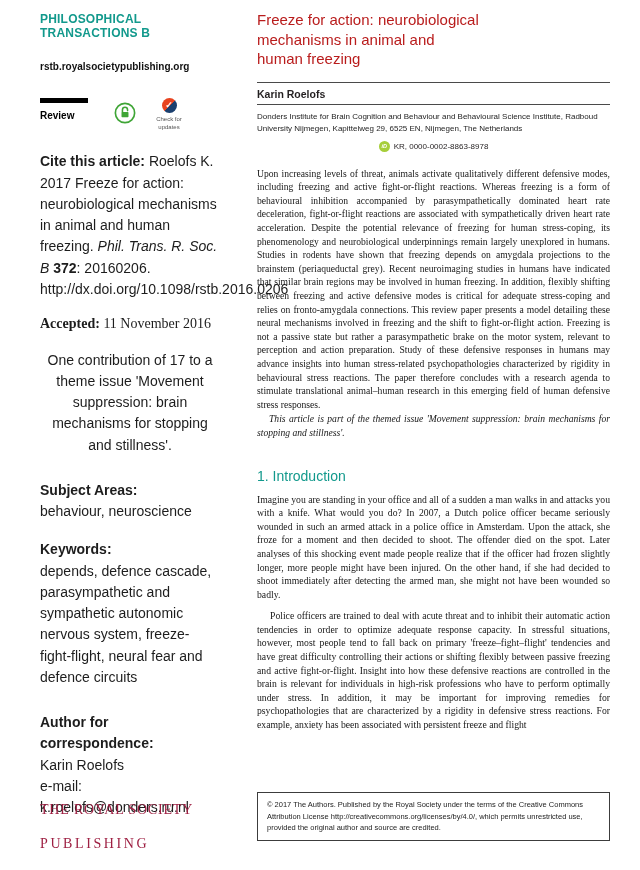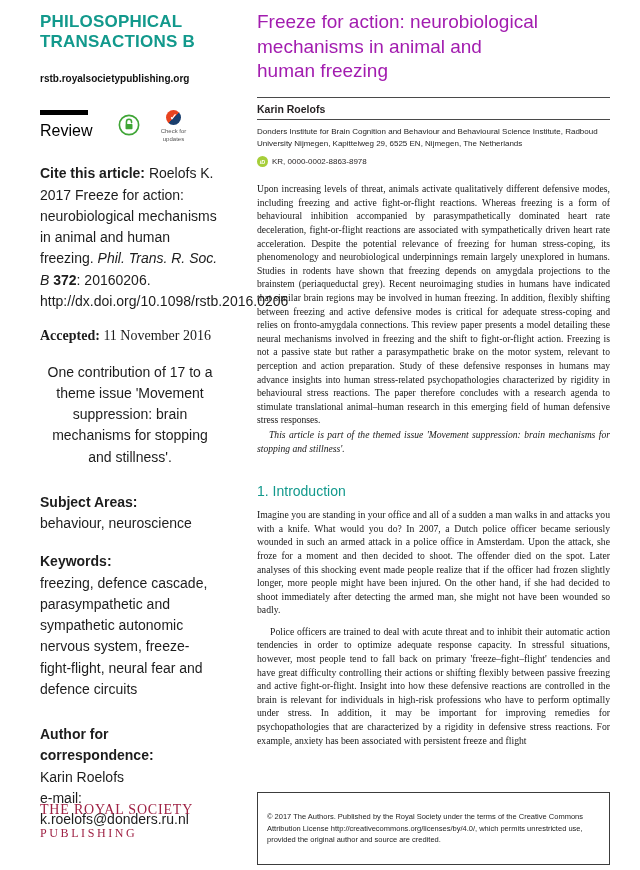--- a/index.html
+++ b/index.html
@@ -6,26 +6,26 @@
   html, body { width: 640px; height: 870px; }
   body {
     font-family: "Liberation Sans", sans-serif;
     background: #ffffff;
     color: #231f20;
   }
   .page { position: relative; width: 640px; height: 870px; background: #ffffff; overflow: hidden; }
 
   
   .sidebar { position: absolute; left: 40px; top: 12px; width: 180px; }
-  .journal-name { color: #12998c; font-size: 17px; font-weight: bold; line-height: 1.2; letter-spacing: 0.2px; }
+  .journal-name { color: #12998c; font-size: 12px; font-weight: bold; line-height: 1.2; letter-spacing: 0.2px; }
   .journal-url { display: block; margin-top: 20px; font-size: 10px; font-weight: bold; color: #111; text-decoration: none; }
 
   .review-row { margin-top: 26px; display: flex; align-items: flex-start; }
   .review-bar { width: 48px; height: 5px; background: #000; margin-bottom: 7px; }
-  .review-label { font-size: 16px; font-weight: normal; color: #000; }
+  .review-label { font-size: 10px; font-weight: bold; color: #000; }
   .oa-icon { margin-left: 26px; margin-top: 4px; display: inline-block; line-height: 0; }
   .crossmark { margin-left: 10px; width: 46px; display: flex; flex-direction: column; align-items: center; cursor: pointer; text-decoration: none; }
   .crossmark-circle {
     width: 15px; height: 15px; border-radius: 50%;
     background: linear-gradient(135deg, #e8431f 52%, #1b3f6e 52%);
     color: #fff; font-size: 9px; font-weight: bold;
     display: flex; align-items: center; justify-content: center;
   }
   .crossmark-label { margin-top: 3px; font-size: 6px; color: #555; text-align: center; line-height: 1.3; }
 
@@ -36,53 +36,53 @@
   .doi-link { color: #1d1d1d; text-decoration: none; display: inline; }
   .accepted { margin-top: 13px; font-family: Liberation Serif, serif; }
   .contribution { margin-top: 15px; text-align: center; }
   .subjects { margin-top: 24px; }
   .keywords { margin-top: 17px; }
   .correspondence { margin-top: 24px; }
   .email-link { color: #1d1d1d; text-decoration: none; }
 
   .rs-logo { position: absolute; left: 40px; top: 802px; color: #9e2043; font-family: "Liberation Serif", serif; }
   .rs-name { font-size: 14px; letter-spacing: 0.8px; }
-  .rs-sub { font-size: 12px; letter-spacing: 2.6px; margin-top: 8px; }
+  .rs-sub { font-size: 14px; letter-spacing: 2.6px; margin-top: 18px; }
 
   
   .main { position: absolute; left: 257px; top: 10px; width: 353px; }
   .title {
-    color: #a21caf; font-size: 19px; font-weight: normal;
+    color: #b91c1c; font-size: 15px; font-weight: normal;
     line-height: 1.3; margin-bottom: 13px; white-space: pre-line;
   }
   .rule { border: none; border-top: 1px solid #4a4a4a; height: 0; }
   .author-name { font-size: 10.5px; font-weight: bold; padding: 5px 0 4px 0; }
   .affiliation { margin-top: 6px; font-size: 8px; line-height: 1.5; color: #1d1d1d; }
-  .orcid-row { display: flex; align-items: center; gap: 4px; margin-top: 6px; font-size: 8px; }
+  .orcid-row { display: flex; align-items: center; gap: 4px; margin-top: 6px; font-size: 8px; justify-content: center; }
   .orcid-icon {
     width: 11px; height: 11px; border-radius: 50%; background: #a6ce39;
     color: #fff; font-size: 5.5px; font-weight: bold; font-style: italic;
     display: flex; align-items: center; justify-content: center; cursor: pointer;
   }
   .abstract {
     margin-top: 15px; font-family: "Liberation Serif", serif;
     font-size: 9.6px; line-height: 1.42; text-align: justify; color: #171717;
   }
   .abstract-note { margin-top: 1px; text-indent: 12px; font-style: italic; }
   .section-heading { margin-top: 28px; color: #12998c; font-size: 14px; font-weight: normal; }
   .body-para {
     margin-top: 9px; font-family: "Liberation Serif", serif;
     font-size: 9.7px; line-height: 1.4; text-align: justify; color: #171717;
   }
   .body-para.indent { margin-top: 8px; text-indent: 13px; }
 
   .copyright-box {
     position: absolute; left: 257px; top: 792px; width: 353px;
     border: 1px solid #3c3c3c; background: #ffffff;
-    padding: 18px 9px; font-size: 7.5px; line-height: 1.55; color: #1d1d1d;
+    padding: 6px 9px; font-size: 7.5px; line-height: 1.55; color: #1d1d1d;
   }
 </style>
 </head>
 <body>
 
 <div class="page">
 
   <aside class="sidebar">
 
     <div class="journal-name">
@@ -125,21 +125,21 @@
 
     <p class="side-block contribution">One contribution of 17 to a theme issue 'Movement suppression: brain mechanisms for stopping and stillness'.</p>
 
     <p class="side-block subjects">
       <span class="side-label block">Subject Areas:</span>
       <span>behaviour, neuroscience</span>
     </p>
 
     <p class="side-block keywords">
       <span class="side-label block">Keywords:</span>
-      <span>freezing, defence cascade, parasympathetic and sympathetic autonomic nervous system, freeze-fight-flight, neural fear and defence circuits</span>
+      <span>depends, defence cascade, parasympathetic and sympathetic autonomic nervous system, freeze-fight-flight, neural fear and defence circuits</span>
     </p>
 
     <p class="side-block correspondence">
       <span class="side-label block">Author for correspondence:</span>
       <span class="block" style="display:block">Karin Roelofs</span>
       <a class="email-link" href="#" style="display:block">e-mail: k.roelofs@donders.ru.nl</a>
     </p>
   </aside>
 
   <div class="rs-logo">

